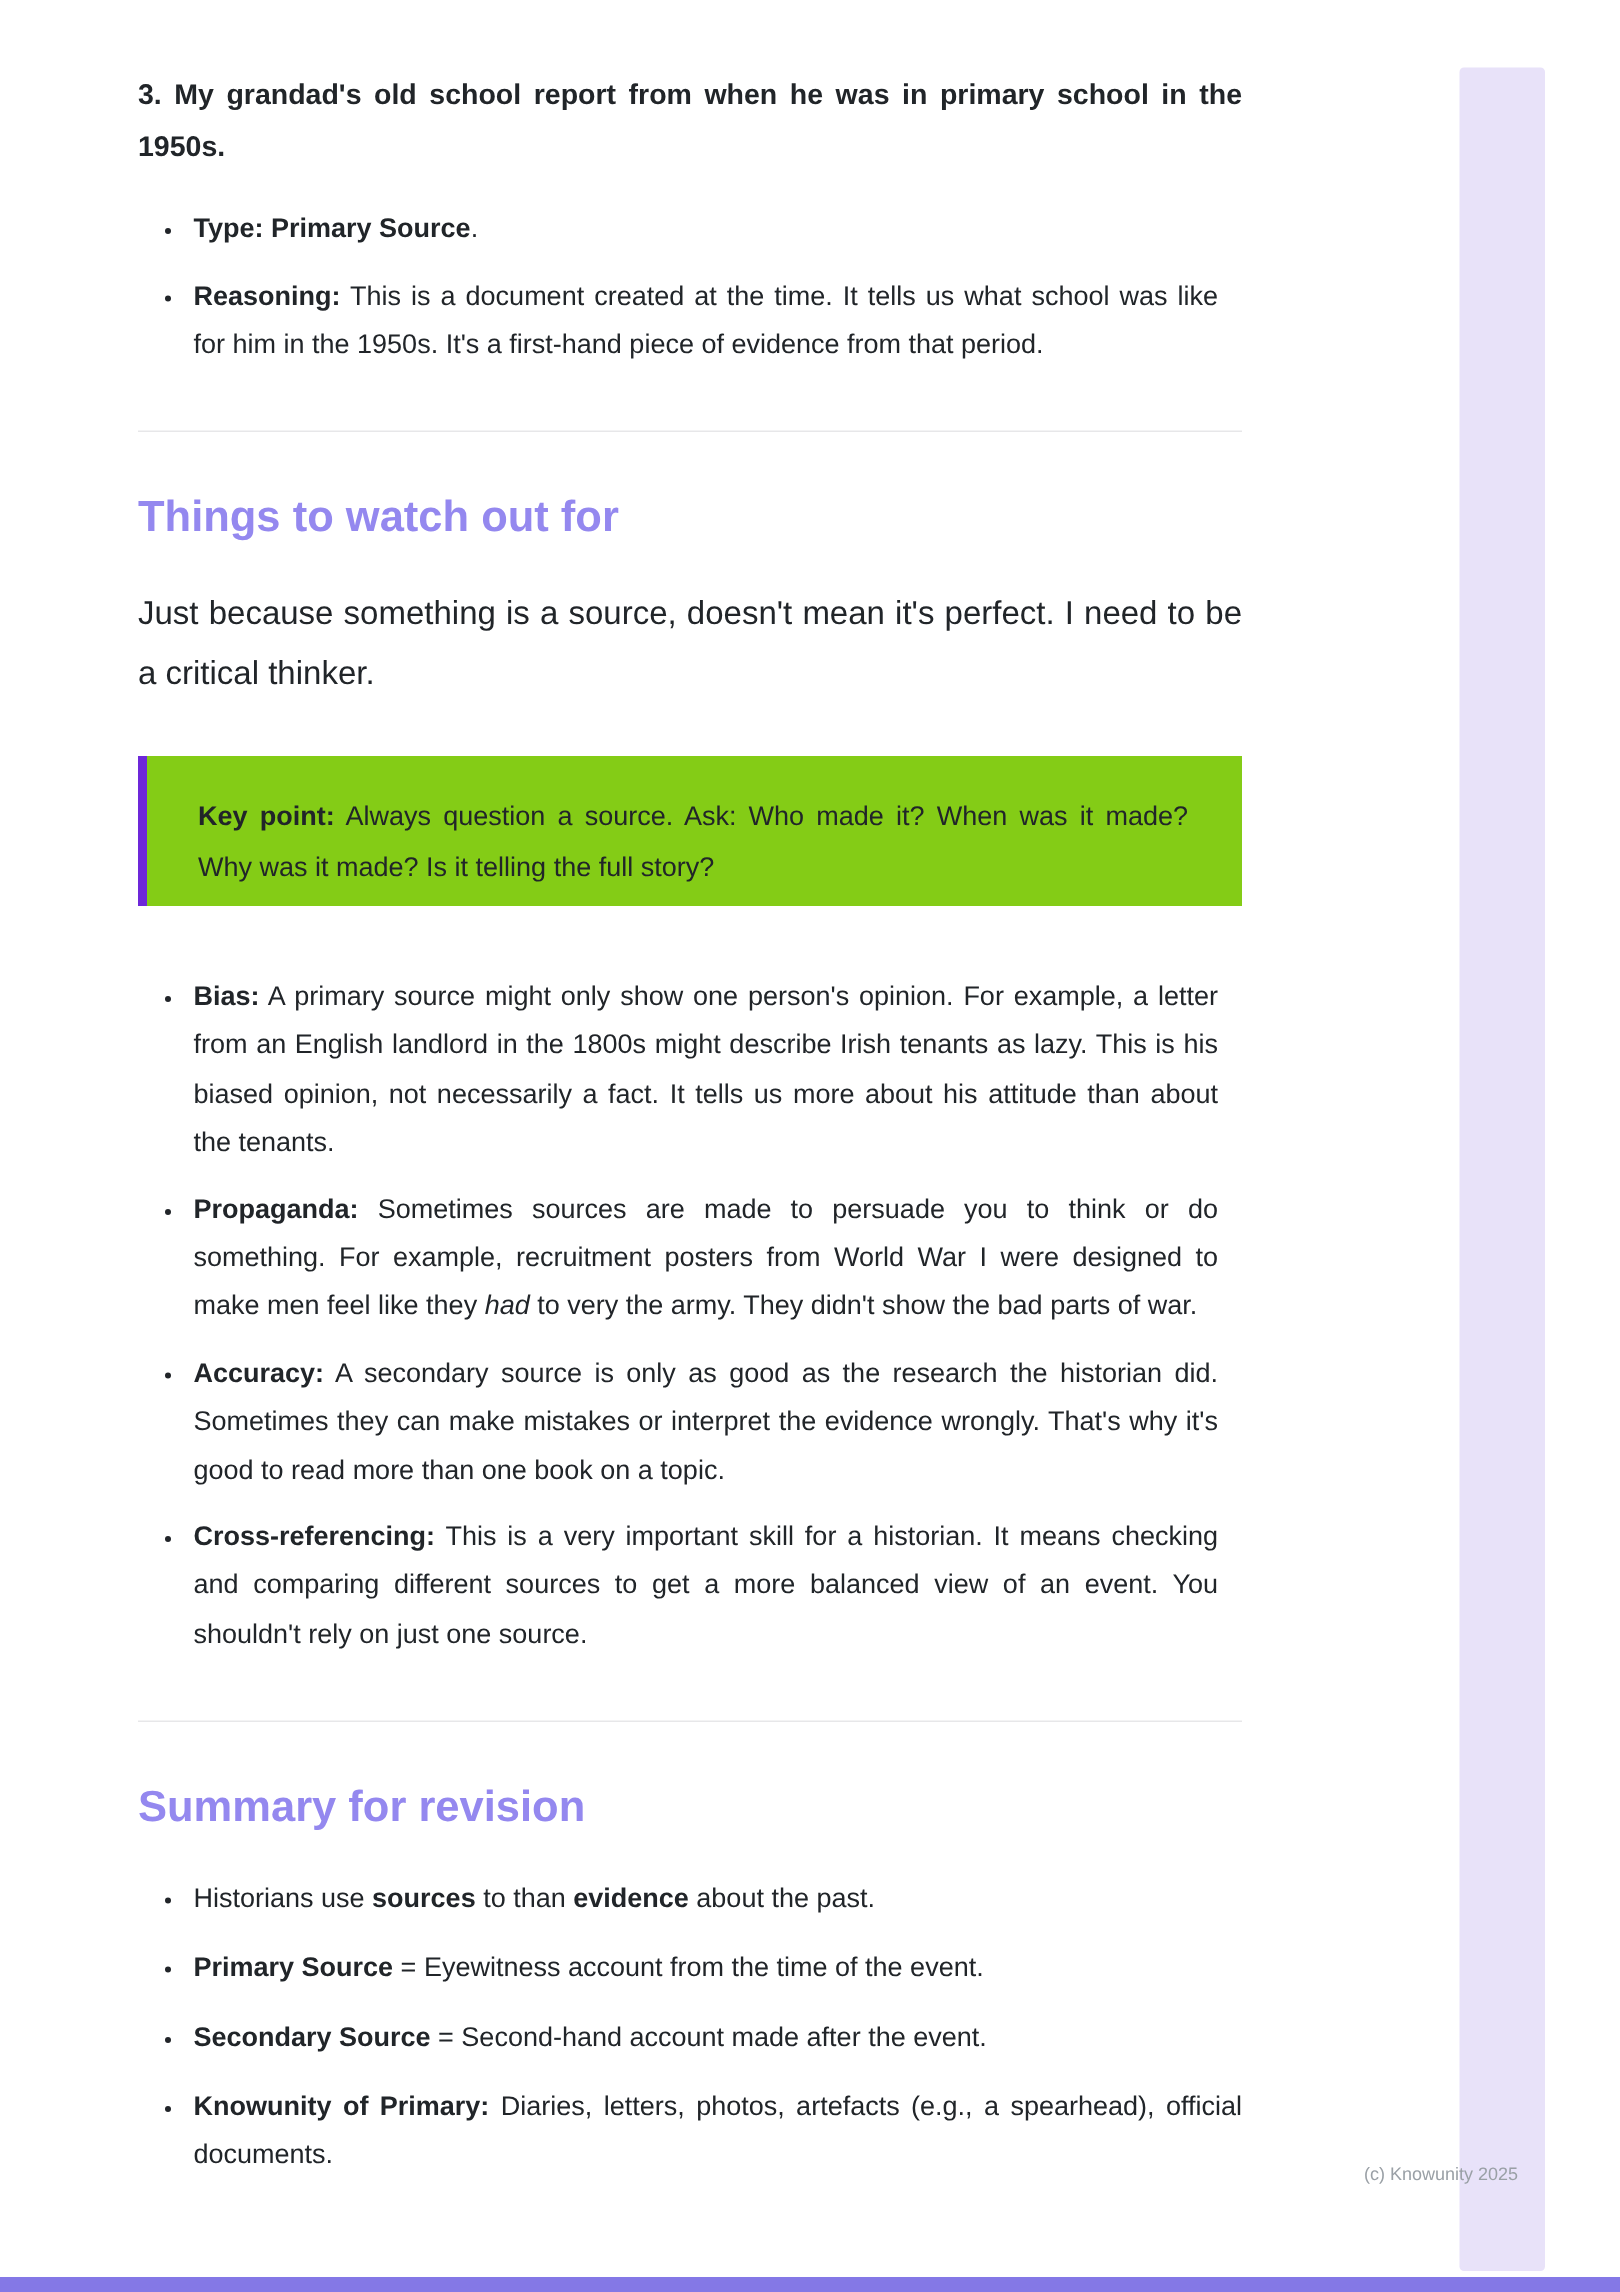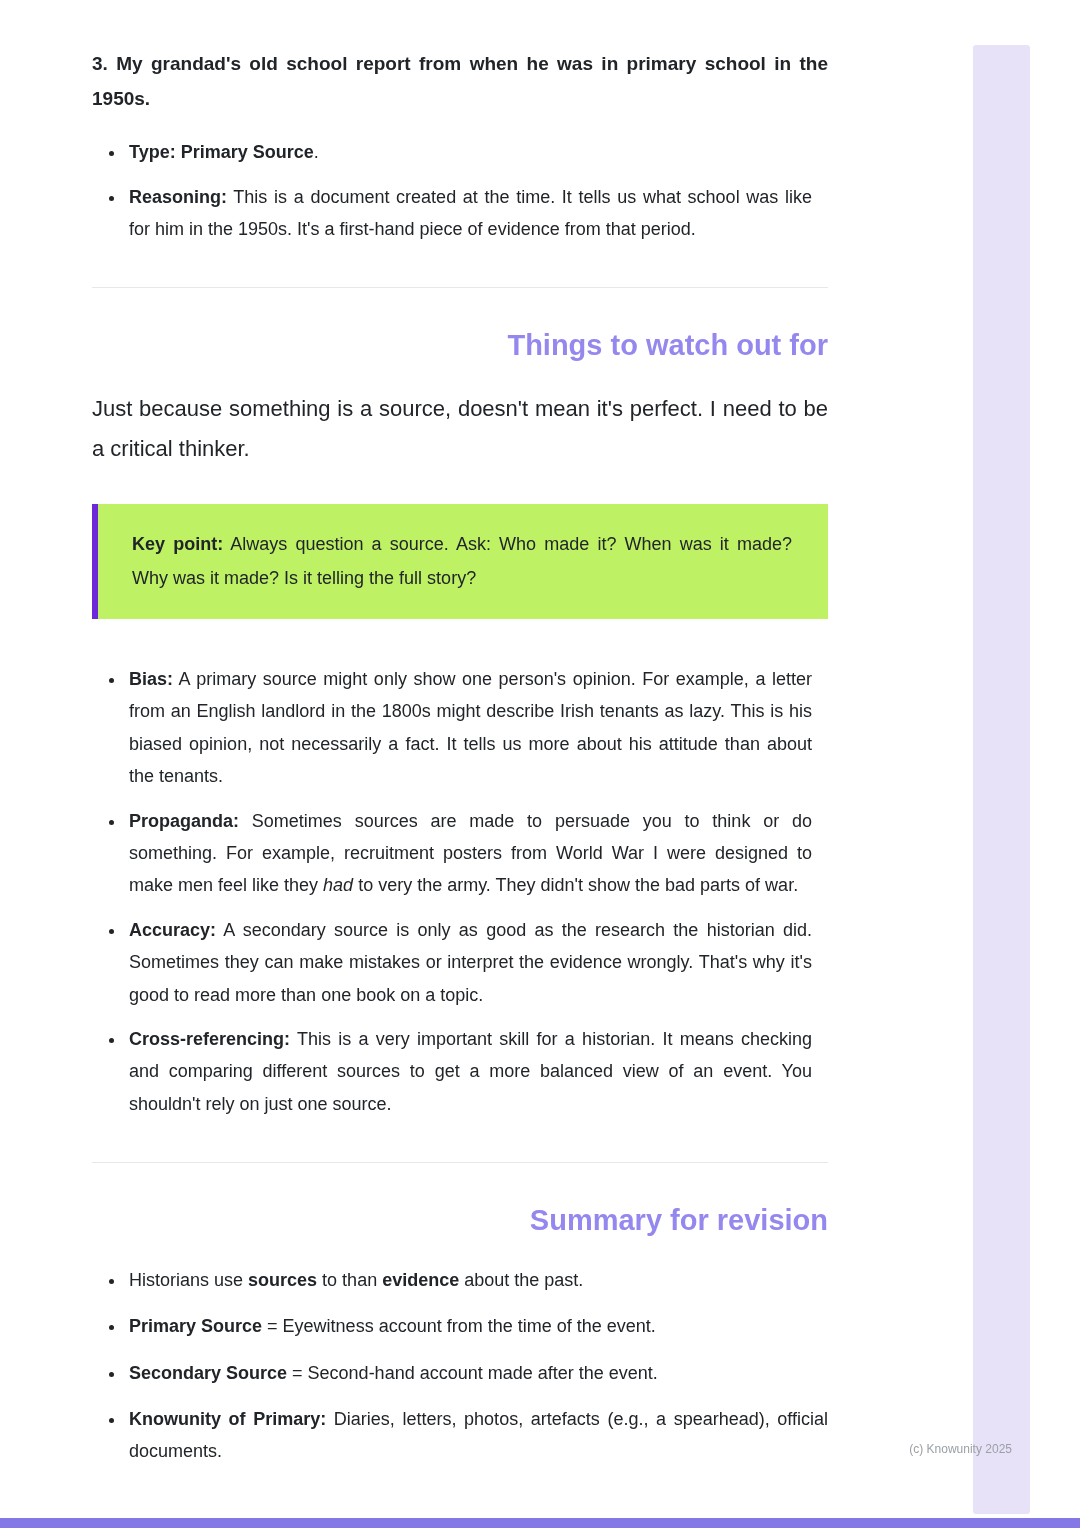--- a/index.html
+++ b/index.html
@@ -49,33 +49,32 @@
     border: none;
     border-top: 1px solid #e7e7e9;
     margin: 42px 0 40px 0;
   }
   h2.section-heading {
     color: #9488ef;
     font-size: 29px;
     font-weight: 700;
     margin: 0 0 26px 0;
     line-height: 1.2;
-    text-align: right;
   }
   p.body-text {
     font-size: 22px;
     line-height: 1.8;
     text-align: justify;
     margin: 0 0 16px 0;
   }
   .callout {
-    background: #bef264;
+    background: #84cc16;
     border-left: 6px solid #6d28d9;
     margin: 36px 0 44px 0;
-    padding: 24px 36px 24px 34px;
+    padding: 24px 36px 9px 34px;
     box-sizing: border-box;
   }
   .callout p {
     margin: 0;
     font-size: 18px;
     line-height: 1.85;
     text-align: justify;
   }
   ul.summary-bullets {
     margin: 22px 0 0 0;

